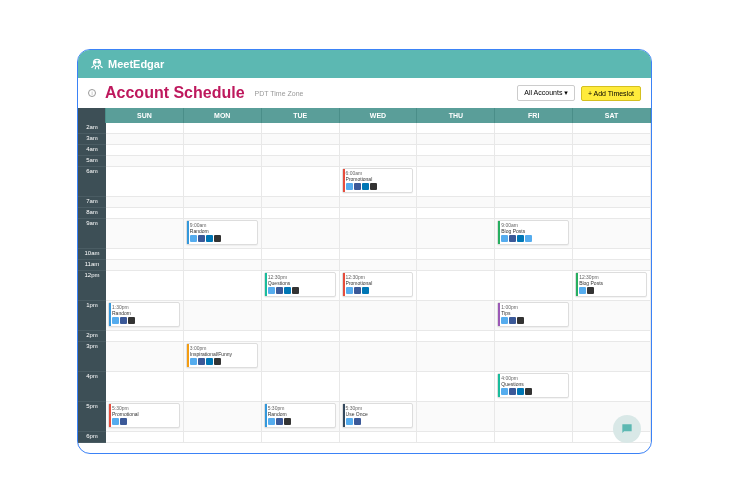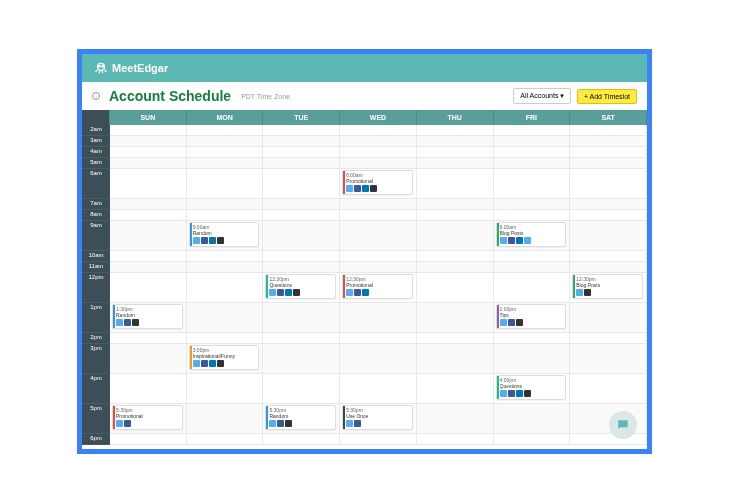--- a/index.html
+++ b/index.html
@@ -1,22 +1,22 @@
 <!DOCTYPE html>
 <html><head>
 <meta charset="utf-8">
 <style>
 * { margin: 0; padding: 0; box-sizing: border-box; }
 body { font-family: Arial, sans-serif; background: #fff; display: flex; justify-content: center; align-items: center; height: 503px; width: 729px; }
-.frame { width: 575px; height: 405px; border: 5px solid #3b82f6; border-radius: 0; overflow: hidden; background: #fff; position: relative; }
+.frame { width: 575px; height: 405px; border: 1px solid #3b82f6; border-radius: 13px; overflow: hidden; background: #fff; position: relative; }
 .topbar { background: #5cb8b2; height: 28px; display: flex; align-items: center; padding-left: 12px; }
 .logo { display: flex; align-items: center; gap: 4px; color: #fff; font-size: 11px; font-weight: bold; }
 .logo-icon { width: 14px; height: 14px; }
 .header-row { display: flex; align-items: center; padding: 6px 10px; gap: 6px; }
-.page-title { font-size: 14px; color: #15803d; font-weight: 600; }
+.page-title { font-size: 16px; color: #be185d; font-weight: 600; }
 .tz { font-size: 7px; color: #999; margin-left: 4px; }
 .spacer { flex: 1; }
 .btn { font-size: 7px; padding: 3px 6px; border: 1px solid #ccc; border-radius: 2px; background: #fff; cursor: pointer; }
 .btn-add { background: #ffeb3b; border-color: #d4c020; }
 .calendar { display: grid; grid-template-columns: 28px repeat(7, 1fr); font-size: 7px; }
 .day-header { background: #5a9e99; color: #fff; text-align: center; padding: 4px 0; font-size: 7px; font-weight: bold; border-right: 1px solid #4a8e89; }
 .corner { background: #3d4f56; }
 .time-label { background: #3d4f56; color: #fff; text-align: center; border-bottom: 1px solid #4a5c63; font-size: 6px; display: flex; align-items: flex-start; justify-content: center; padding-top: 1px; }
 .cell { border-right: 1px solid #e8e8e8; border-bottom: 1px solid #e8e8e8; position: relative; background: #fff; }
 .cell.alt { background: #fafafa; }

